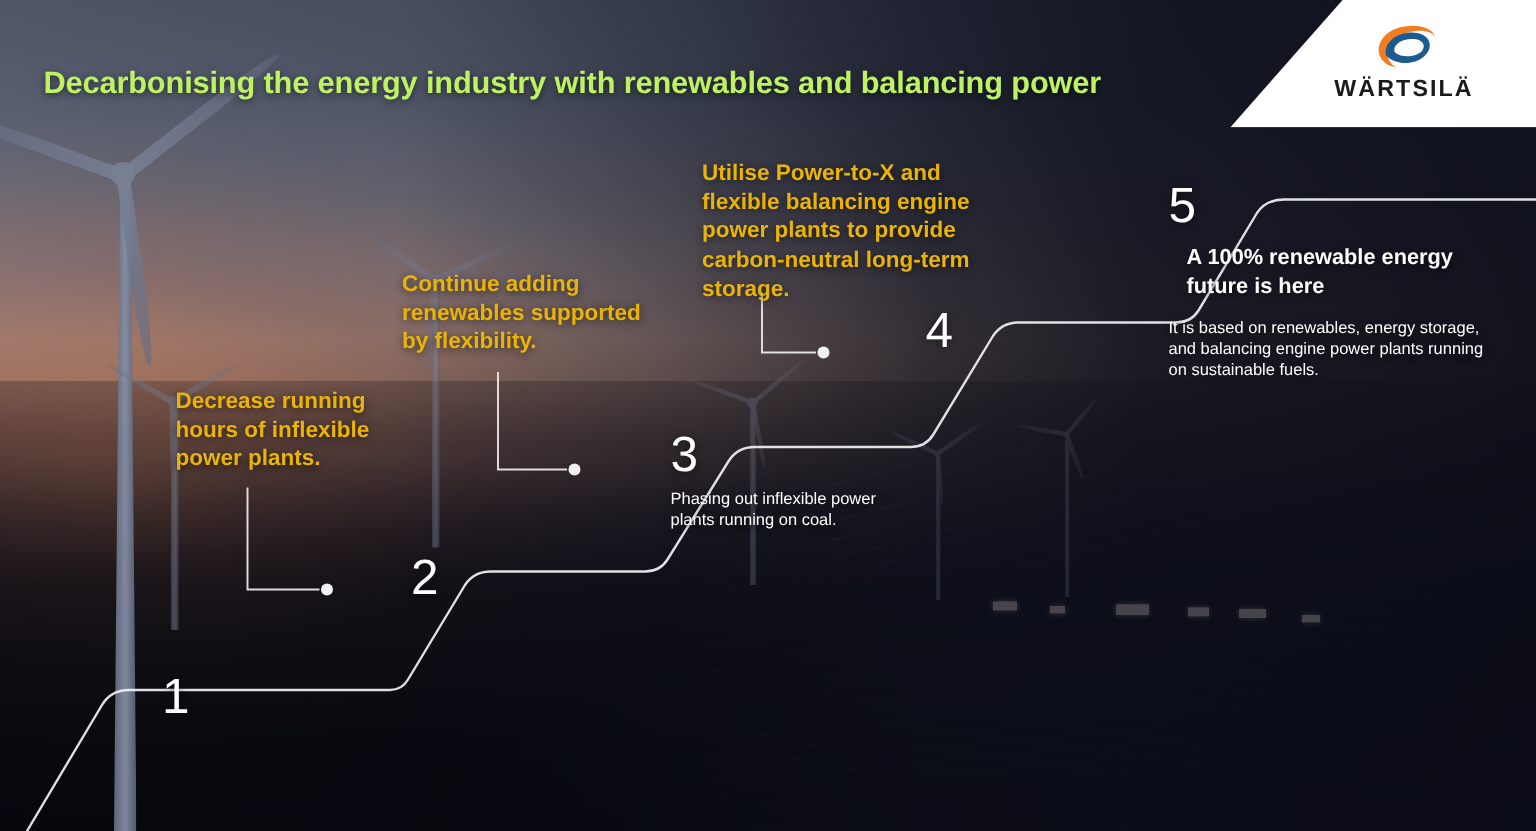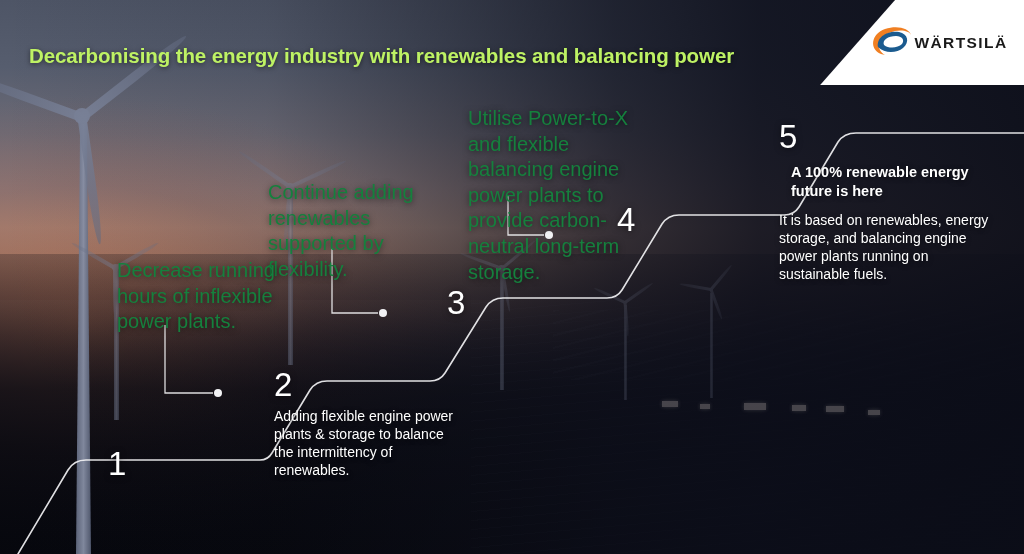--- a/index.html
+++ b/index.html
@@ -91,21 +91,21 @@
   .t-hub { position:absolute; border-radius:50%; background:rgba(120,128,150,.95); }
 
   
   .header-panel {
     position:absolute; top:0; right:0; width:208px; height:85px;
     background:#ffffff;
     clip-path:polygon(38% 0%, 100% 0%, 100% 100%, 2% 100%);
   }
   .logo-wrap {
     position:absolute; top:8px; right:18px; width:140px; height:68px;
-    display:flex; flex-direction:row; align-items:center; justify-content:center;
+    display:flex; flex-direction:column; align-items:center; justify-content:center;
   }
   .logo-mark { width:50px; height:34px; position:relative; }
   .logo-text {
     font-family:"Liberation Sans", sans-serif;
     font-size:15.5px; font-weight:700; letter-spacing:1.4px;
     color:#1a1a1a; margin-top:2px; white-space:nowrap;
   }
 
   
   .title {
@@ -118,38 +118,38 @@
   
   #stair { position:absolute; inset:0; width:1024px; height:554px; pointer-events:none; }
 
   
   .step { position:absolute; }
   .step-num {
     font-size:33px; font-weight:400; color:#fff; line-height:1;
     text-shadow:0 1px 6px rgba(0,0,0,.5);
   }
   .step-body {
-    font-size:14px; line-height:1.28; color:#ffffff; font-weight:400;
+    font-size:11px; line-height:1.28; color:#ffffff; font-weight:400;
     text-shadow:0 1px 5px rgba(0,0,0,.55);
     margin-top:7px;
   }
   .step5-head {
     display:flex; align-items:flex-start; gap:9px; margin-top:10px;
   }
   .step5-bar { width:3px; background:#e8701a; flex:0 0 3px; border-radius:1px; }
   .step5-title {
     font-size:14.5px; font-weight:700; color:#fff; line-height:1.28;
     text-shadow:0 1px 5px rgba(0,0,0,.55);
   }
   .step5-body { margin-top:12px; }
 
   
   .callout {
     position:absolute;
-    font-size:20px; line-height:1.28; color:#15803d; font-weight:400;
+    font-size:15px; line-height:1.28; color:#eab308; font-weight:700;
     text-shadow:0 1px 6px rgba(0,0,0,.6);
   }
 </style>
 </head>
 <body>
 
 <div id="stage">
 
   <div class="bg-base"></div>
   <div class="bg-horizon"></div>
@@ -265,25 +265,25 @@
   <div class="callout" style="left:117px; top:258px; width:158px;">Decrease running hours of inflexible power plants.</div>
 
   <div class="callout" style="left:468px; top:106px; width:192px;">Utilise Power-to-X and flexible balancing engine power plants to provide carbon-neutral long-term storage.</div>
 
   <div class="step" style="left:108px; top:447px; width:152px;">
     <div class="step-num">1</div>
   </div>
 
   <div class="step" style="left:274px; top:368px; width:190px;">
     <div class="step-num">2</div>
-    <div class="step-body">Adding flexible engine power plants &amp; storage to balance the intermittency of renewables.</div>
   </div>
 
   <div class="step" style="left:447px; top:286px; width:140px;">
     <div class="step-num">3</div>
+    <div class="step-body">Phasing out inflexible power plants running on coal.</div>
   </div>
 
   <div class="step" style="left:617px; top:203px; width:144px;">
     <div class="step-num">4</div>
   </div>
 
   <div class="step" style="left:779px; top:120px; width:222px;">
     <div class="step-num">5</div>
     <div class="step5-head">
       <div class="step5-bar"></div>

